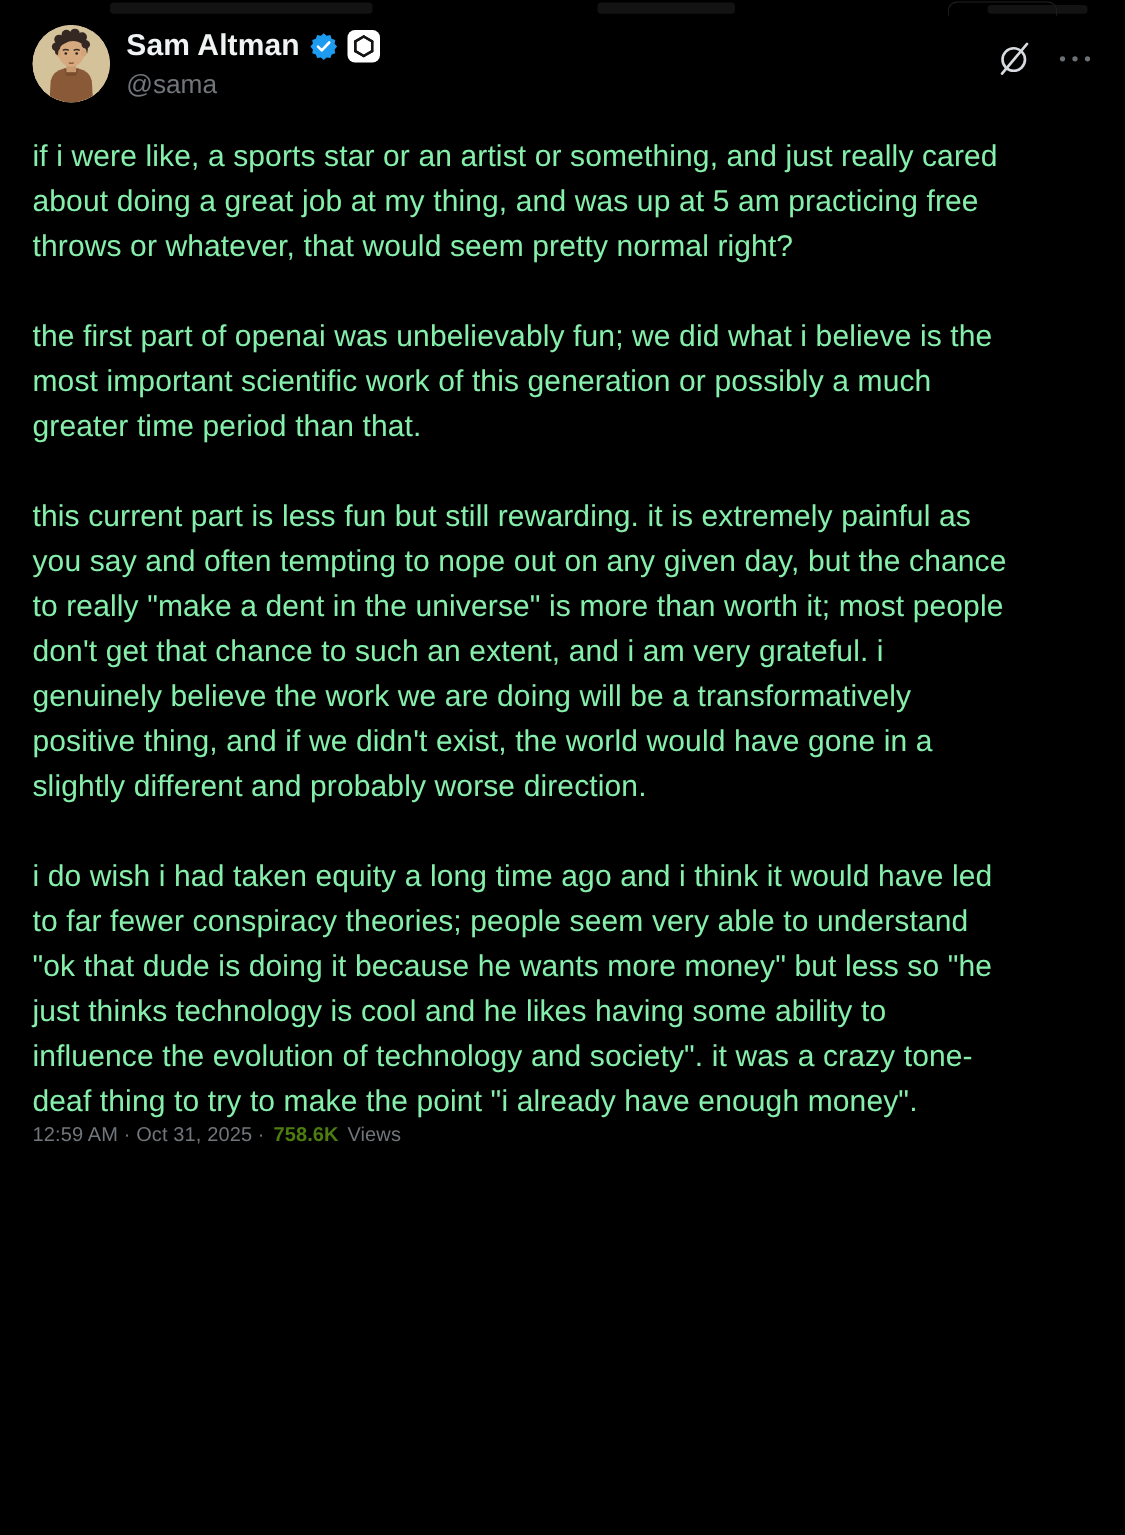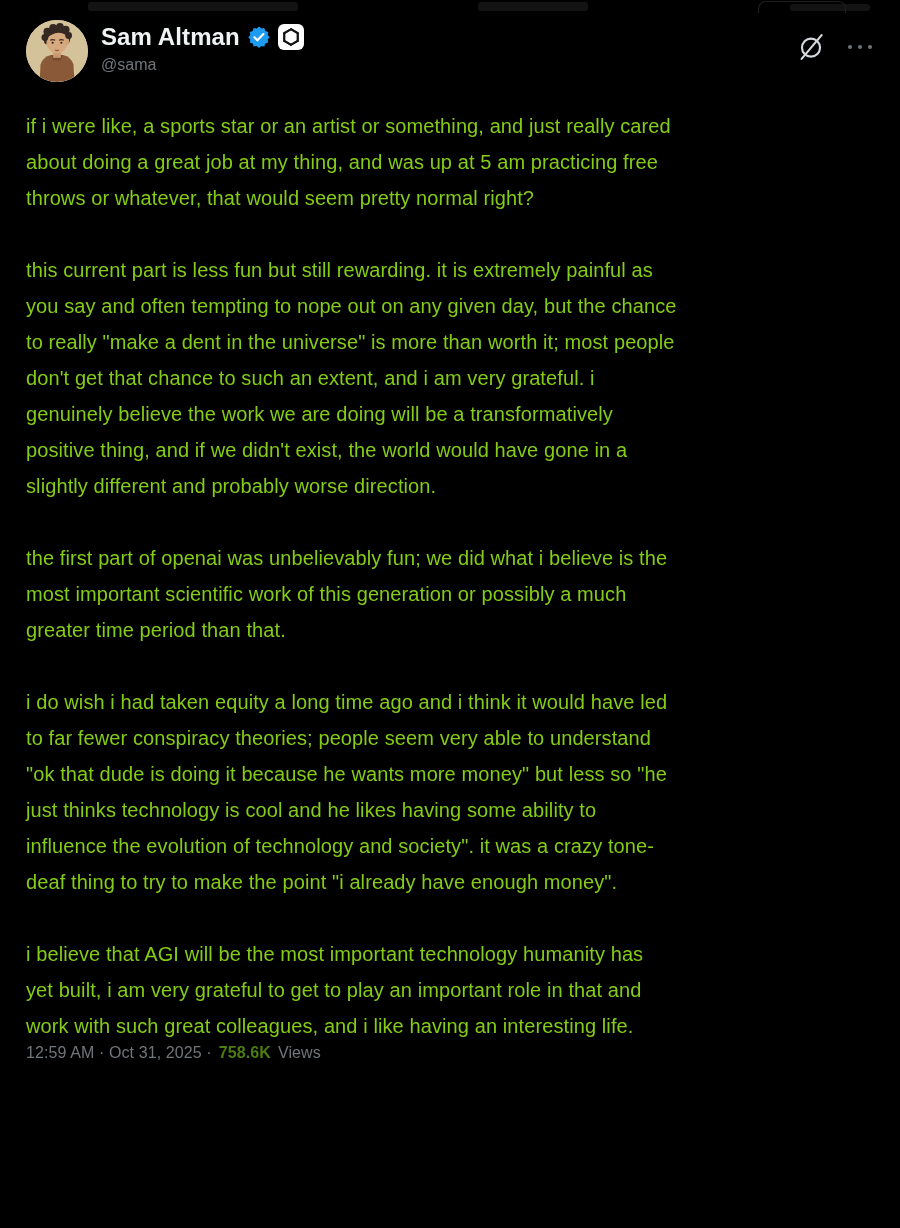--- a/index.html
+++ b/index.html
@@ -37,37 +37,37 @@
   .display-name {
     font-size: 24px; font-weight: 700; color: #eff3f4;
     letter-spacing: 0.1px; cursor: pointer;
   }
   .verified { width: 24px; height: 24px; display: block; }
   .affiliate-badge {
     width: 26px; height: 26px; background: #ffffff;
     border-radius: 6px; display: flex; align-items: center; justify-content: center;
     cursor: pointer;
   }
-  .handle { font-size: 16px; color: #71767b; margin-top: 5px; }
+  .handle { font-size: 21px; color: #71767b; margin-top: 5px; }
 
   .header-actions {
     margin-left: auto; display: flex; align-items: center; gap: 20px;
     padding-top: 12px;
   }
   .icon-btn { background: none; border: none; padding: 0; cursor: pointer; line-height: 0; }
 
   
   .body-text { margin-top: 26px; }
   .body-text p {
     margin: 0;
     white-space: pre-line;
-    font-size: 20px;
+    font-size: 24px;
     line-height: 36px;
     font-weight: 400;
-    color: #84cc16;
+    color: #86efac;
     letter-spacing: 0.1px;
   }
   .body-text p + p { margin-top: 36px; }
 
   
   .footer {
     display: flex; align-items: baseline; gap: 7px;
     font-size: 16px; color: #71767b; letter-spacing: 0.1px; text-align: center;
   }
   .views-count { color: #4d7c0f; font-weight: 700; }
@@ -163,39 +163,36 @@
             <circle cx="24" cy="6" r="2.1" fill="#6b7075"></circle>
           </svg>
         </button>
       </div>
     </div>
 
     <div class="body-text">
       <p>if i were like, a sports star or an artist or something, and just really cared
 about doing a great job at my thing, and was up at 5 am practicing free
 throws or whatever, that would seem pretty normal right?</p>
+      <p>the first part of openai was unbelievably fun; we did what i believe is the
+most important scientific work of this generation or possibly a much
+greater time period than that.</p>
       <p>this current part is less fun but still rewarding. it is extremely painful as
 you say and often tempting to nope out on any given day, but the chance
 to really "make a dent in the universe" is more than worth it; most people
 don't get that chance to such an extent, and i am very grateful. i
 genuinely believe the work we are doing will be a transformatively
 positive thing, and if we didn't exist, the world would have gone in a
 slightly different and probably worse direction.</p>
-      <p>the first part of openai was unbelievably fun; we did what i believe is the
-most important scientific work of this generation or possibly a much
-greater time period than that.</p>
       <p>i do wish i had taken equity a long time ago and i think it would have led
 to far fewer conspiracy theories; people seem very able to understand
 "ok that dude is doing it because he wants more money" but less so "he
 just thinks technology is cool and he likes having some ability to
 influence the evolution of technology and society". it was a crazy tone-
 deaf thing to try to make the point "i already have enough money".</p>
-      <p>i believe that AGI will be the most important technology humanity has
-yet built, i am very grateful to get to play an important role in that and
-work with such great colleagues, and i like having an interesting life.</p>
     </div>
 
     <div class="footer">
       <span>12:59 AM · Oct 31, 2025 ·</span>
       <span class="views-count">758.6K</span>
       <span>Views</span>
     </div>
 
   </div>
 </div>

